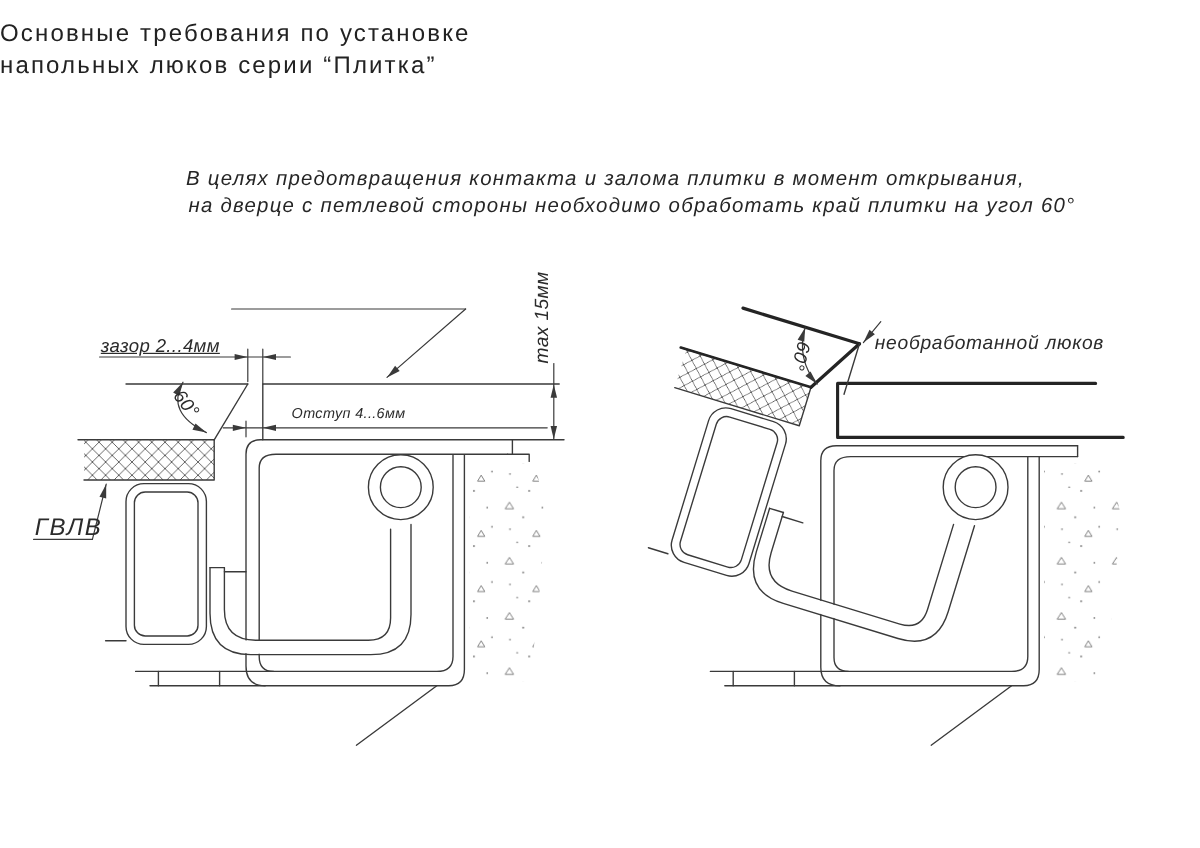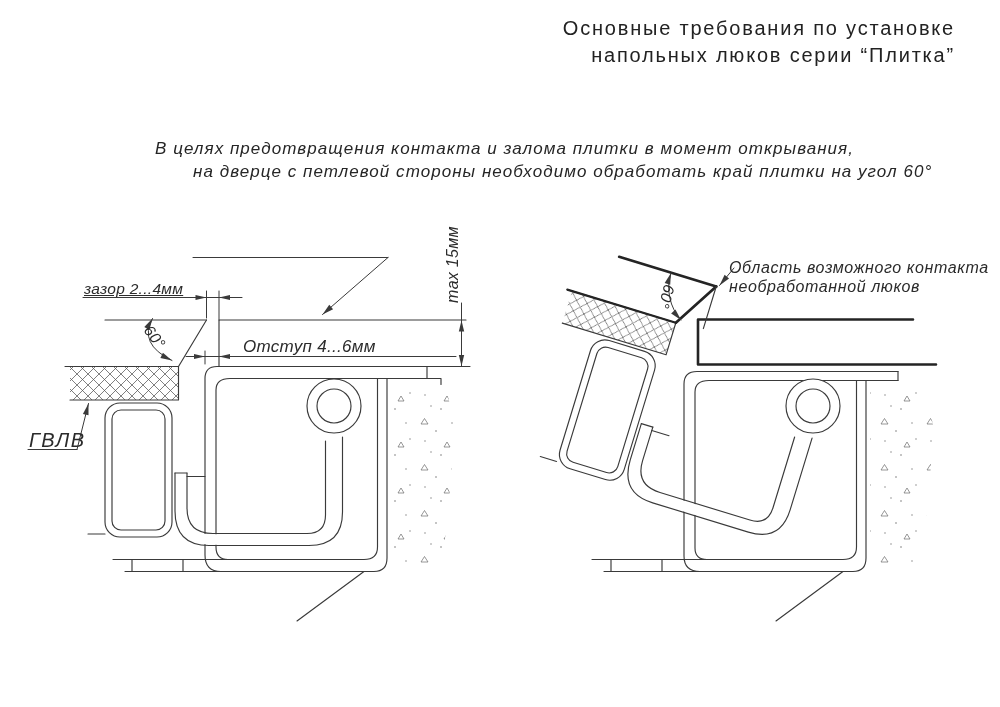--- a/index.html
+++ b/index.html
@@ -1,20 +1,20 @@
 <!DOCTYPE html>
 <html><head>
 <meta charset="utf-8">
 <style>
   html,body{margin:0;padding:0;background:#fff;}
   .stage{position:relative;width:1000px;height:707px;background:#ffffff;overflow:hidden;
          font-family:"Liberation Sans",sans-serif;color:#222;}
   .stage svg{position:absolute;left:0;top:0;}
   .txt{position:absolute;white-space:nowrap;color:#2b2b2b;}
-  .title{left:0;top:15px;width:955px;text-align:right;font-size:20px;line-height:27px;
+  .title{left:0;top:15px;width:955px;text-align:left;font-size:20px;line-height:27px;
          letter-spacing:1.8px;color:#222;}
   .note{font-style:italic;font-size:17px;letter-spacing:1.05px;color:#262626;}
   .lbl{font-style:italic;font-size:16px;letter-spacing:.6px;color:#2b2b2b;}
   .dim{font-style:italic;font-size:15.5px;letter-spacing:.3px;color:#2b2b2b;}
   .rot{transform-origin:0 0;}
 </style>
 </head>
 <body>
 
 <div class="stage">
@@ -123,25 +123,24 @@
       </g>
     </g>
   </svg>
 
   <div class="txt title">
     <div>Основные требования по установке</div>
     <div>напольных люков серии “Плитка”</div>
   </div>
 
   <div class="txt note" style="left:155px;top:139px;">В целях предотвращения контакта и залома плитки в момент открывания,</div>
-  <div class="txt note" style="left:157px;top:162px;margin-left:36px;">на дверце с петлевой стороны необходимо обработать край плитки на угол 60°</div>
+  <div class="txt note" style="left:157px;top:162px;">на дверце с петлевой стороны необходимо обработать край плитки на угол 60°</div>
 
   <div class="txt dim" style="left:84px;top:280px;text-decoration:underline;">зазор 2...4мм</div>
-  <div class="txt dim" style="left:243px;top:337px;font-size:17px;text-align:right;">Отступ 4...6мм</div>
+  <div class="txt dim" style="left:243px;top:337px;font-size:12px;text-align:right;">Отступ 4...6мм</div>
   <div class="txt dim rot" style="left:444px;top:303px;transform:rotate(-90deg);font-size:16px;">max 15мм</div>
   <div class="txt dim rot" style="left:154px;top:322px;transform:rotate(52deg);">60°</div>
   <div class="txt dim" style="left:29px;top:429px;font-size:20px;letter-spacing:1.4px;">ГВЛВ</div>
 
-  <div class="txt lbl" style="left:729px;top:259px;">Область возможного контакта</div>
   <div class="txt lbl" style="left:729px;top:278px;">необработанной люков</div>
   <div class="txt dim rot" style="left:678px;top:287px;transform:rotate(105deg);">60°</div>
 
 </div>
 
 </body></html>

